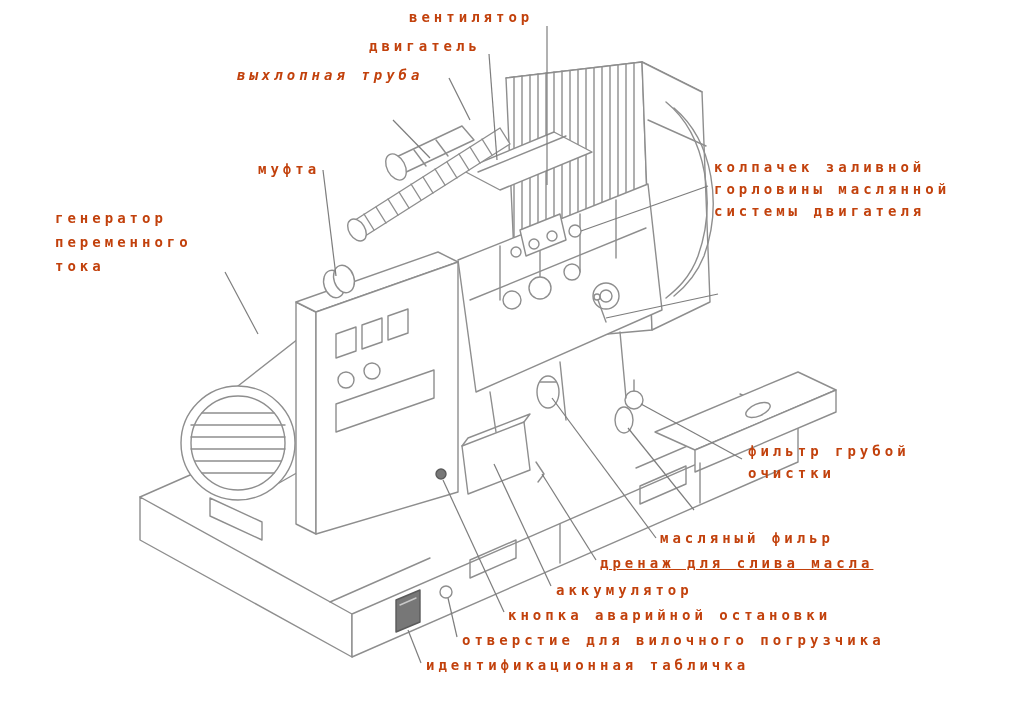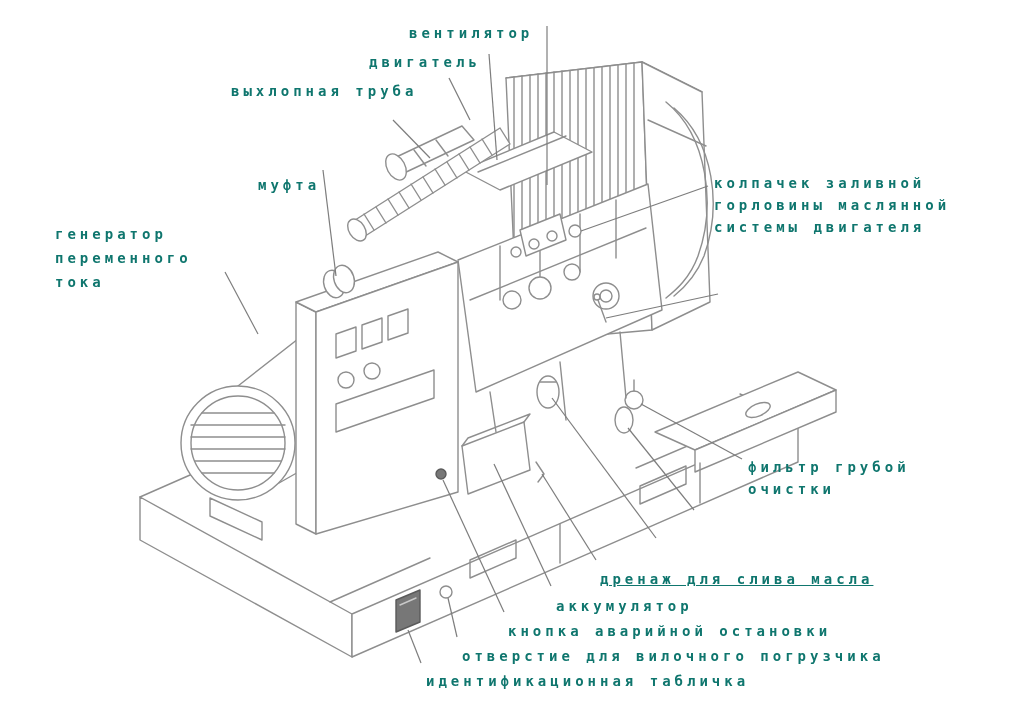--- a/index.html
+++ b/index.html
@@ -6,23 +6,22 @@
   html,body { background:#ffffff; }
   body { font-family:"DejaVu Sans Mono","Liberation Mono",monospace; }
   .stage { position:relative; width:1024px; height:715px; background:#ffffff; overflow:hidden; }
   .stage svg { position:absolute; left:0; top:0; }
   .lbl {
     position:absolute;
     font-weight:bold;
     font-size:14px;
     letter-spacing:4px;
     line-height:22px;
-    color:#0f766e;
+    color:#c2410c;
     white-space:pre-line;
-    margin-top:16px;
   }
   .lbl.center { text-align:left; width:200px; }
 </style>
 </head>
 <body>
 
 <div class="stage">
 
   <svg width="1024" height="715" viewBox="0 0 1024 715">
     <g stroke="#8e8e8e" fill="none" stroke-width="1.4" stroke-linejoin="round" stroke-linecap="round">
@@ -149,29 +148,30 @@
       <path d="M596,560 L542,474"></path>
       <path d="M551,586 L494,464"></path>
       <path d="M504,612 L443,480"></path>
       <path d="M457,637 L448,598"></path>
       <path d="M421,663 L408,630"></path>
     </g>
   </svg>
 
   <div class="lbl" style="left:409px; top:6px;">вентилятор</div>
   <div class="lbl" style="left:369px; top:35px;">двигатель</div>
-  <div class="lbl" style="left:231px; top:64px;">выхлопная труба</div>
+  <div class="lbl" style="left:237px; top:64px;font-style:italic;">выхлопная труба</div>
   <div class="lbl" style="left:258px; top:158px;">муфта</div>
   <div class="lbl center" style="left:55px; top:206px; line-height:24px;">генератор
 переменного
 тока</div>
   <div class="lbl" style="left:714px; top:156px;">колпачек заливной
 горловины маслянной
 системы двигателя</div>
   <div class="lbl" style="left:748px; top:440px;">фильтр грубой
 очистки</div>
+  <div class="lbl" style="left:660px; top:527px;">масляный фильр</div>
   <div class="lbl" style="left:600px; top:552px;text-decoration:underline;">дренаж для слива масла</div>
   <div class="lbl" style="left:556px; top:579px;">аккумулятор</div>
   <div class="lbl" style="left:508px; top:604px;">кнопка аварийной остановки</div>
   <div class="lbl" style="left:462px; top:629px;">отверстие для вилочного погрузчика</div>
   <div class="lbl" style="left:426px; top:654px;">идентификационная табличка</div>
 
 </div>
 
 </body></html>

